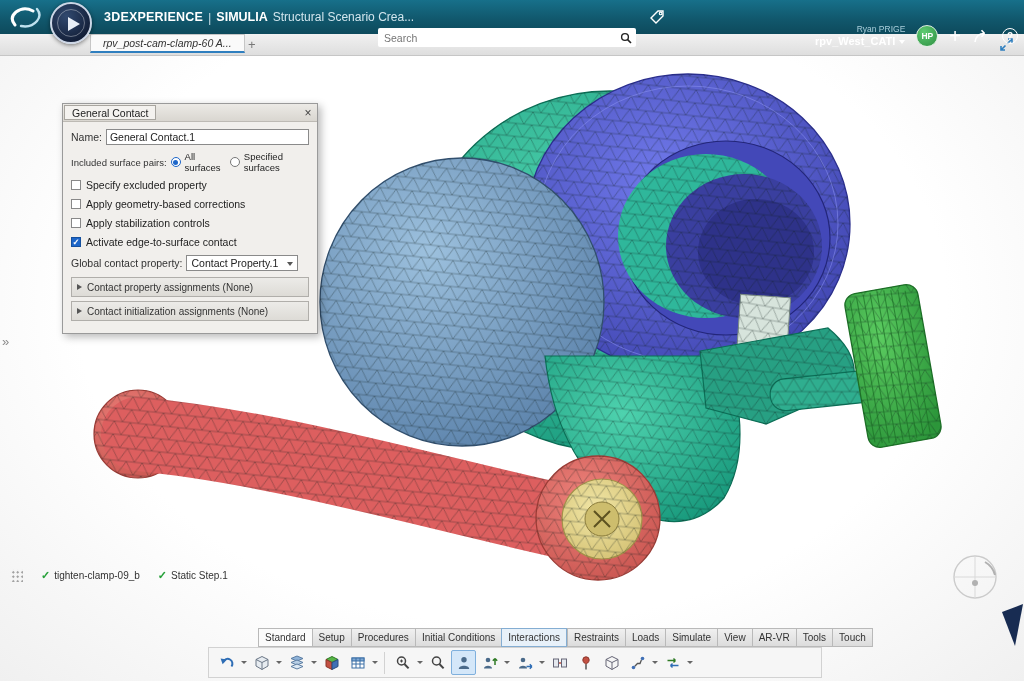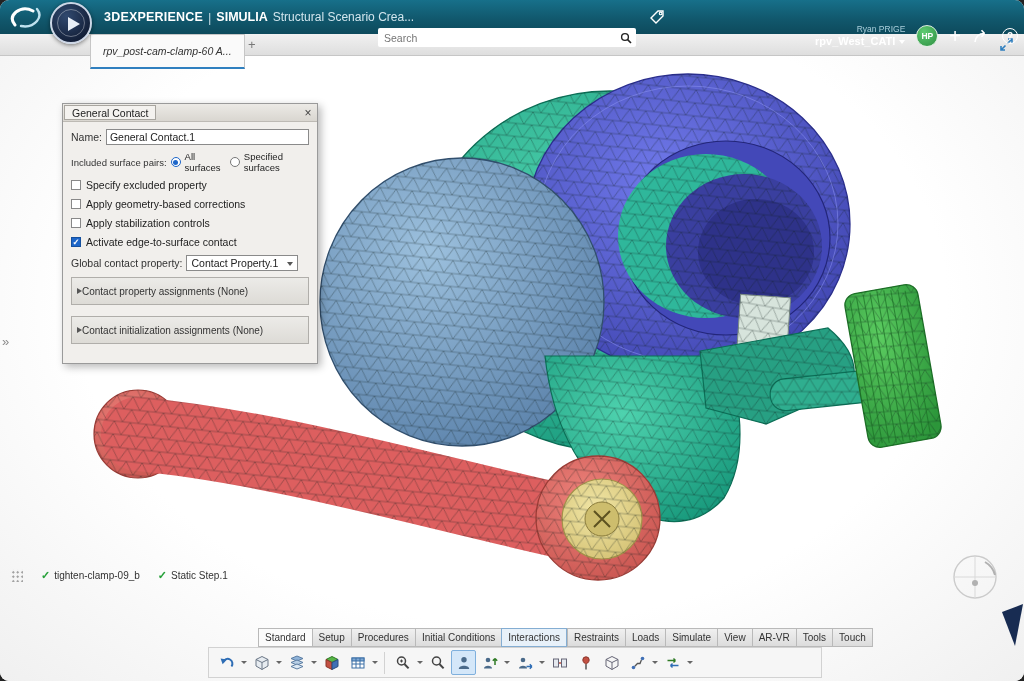--- a/index.html
+++ b/index.html
@@ -1,17 +1,17 @@
 <!DOCTYPE html>
 <html><head>
 <meta charset="utf-8">
 <style>
   * { margin:0; padding:0; box-sizing:border-box; }
   body { font-family:"Liberation Sans", sans-serif; background:#222; }
-  .screen { position:relative; width:1024px; height:681px; overflow:hidden; background:#fff; user-select:none;border-radius:9px; }
+  .screen { position:relative; width:1024px; height:681px; overflow:hidden; background:#fff; user-select:none; }
 
   
   .topbar { position:absolute; top:0; left:0; right:0; height:34px;
             background:linear-gradient(180deg,#17708a 0%, #11586d 55%, #0d4a5c 100%); color:#fff; z-index:20; }
   .logo { position:absolute; left:7px; top:4px; width:40px; height:26px; }
   .compass { position:absolute; left:50px; top:2px; width:42px; height:42px; border-radius:50%;
              background:radial-gradient(circle at 38% 32%, #31496f, #131f38 75%);
              border:2px solid #ccd6e6; box-shadow:0 1px 4px rgba(0,0,0,.5); z-index:30; }
   .compass .play { position:absolute; left:16px; top:13px; width:0; height:0;
                    border-left:12px solid #e8eef6; border-top:7px solid transparent; border-bottom:7px solid transparent; }
@@ -35,21 +35,21 @@
   .avatar { width:22px; height:22px; border-radius:50%; background:radial-gradient(circle at 35% 30%, #5ecb72, #2f8f42);
             border:1.5px solid #dfefe2; display:flex; align-items:center; justify-content:center;
             font-size:8.5px; font-weight:bold; color:#fff; }
   .tb-plus { font-size:20px; font-weight:300; line-height:20px; cursor:pointer; }
   .tb-help { width:16px; height:16px; border:1.5px solid #fff; border-radius:50%; display:flex; align-items:center; justify-content:center;
              font-size:10px; font-weight:bold; cursor:pointer; }
 
   
   .tabbar { position:absolute; top:34px; left:0; right:0; height:22px;
             background:linear-gradient(180deg,#f1f1f1,#dedede); border-bottom:1px solid #c6c6c6; z-index:15; }
-  .doctab { position:absolute; left:90px; top:0; height:17px; padding:16px 12px; background:#fafafa;
+  .doctab { position:absolute; left:90px; top:0; height:17px; padding:8px 12px; background:#fafafa;
             border:1px solid #c6c6c6; border-bottom:2px solid #2f7fbf; display:flex; align-items:center;
             font-size:10.5px; font-style:italic; color:#333; cursor:pointer; }
   .newtab { position:absolute; left:248px; top:3px; font-size:13px; color:#777; cursor:pointer; }
   .maxwidget { position:absolute; right:10px; top:3px; width:15px; height:15px; cursor:pointer; }
 
   
   .canvas { position:absolute; top:56px; left:0; right:0; bottom:0;
             background:radial-gradient(ellipse at 50% 40%, #ffffff 60%, #f0f0f0 100%); }
   .model { position:absolute; inset:0; width:100%; height:100%; }
 
@@ -74,22 +74,22 @@
   .radio.sel { border-color:#1d66c9; }
   .radio.sel::after { content:""; display:block; width:5px; height:5px; margin:1.5px; background:#1d66c9; border-radius:50%; }
   .chk { display:flex; align-items:center; gap:5px; margin-bottom:7px; cursor:pointer; }
   .box { width:10px; height:10px; border:1px solid #888; background:#fff; flex:0 0 auto;
          display:flex; align-items:center; justify-content:center; }
   .box.checked { background:#1d66c9; border-color:#15509e; color:#fff; font-size:8.5px; line-height:9px; font-weight:bold; }
   .selbox { position:relative; height:16px; min-width:112px; border:1px solid #8a8a8a; background:#fff;
             padding:1px 16px 0 4px; cursor:pointer; color:#222; }
   .selbox .dn { position:absolute; right:4px; top:6px; width:0; height:0;
                 border-top:4px solid #555; border-left:3.5px solid transparent; border-right:3.5px solid transparent; }
-  .secbar { height:28px; background:linear-gradient(180deg,#ecebe8,#dddbd6); border:1px solid #b0aeaa;
-            display:flex; align-items:center; padding:0 5px; margin-bottom:11px; font-size:10px; color:#333; cursor:pointer; }
+  .secbar { height:20px; background:linear-gradient(180deg,#ecebe8,#dddbd6); border:1px solid #b0aeaa;
+            display:flex; align-items:center; gap:5px; padding:0 5px; margin-bottom:4px; font-size:10px; color:#333; cursor:pointer; }
   .secbar .tri { width:0; height:0; border-left:5px solid #555; border-top:3.5px solid transparent; border-bottom:3.5px solid transparent; }
   .btnrow { display:flex; justify-content:flex-end; gap:7px; margin-top:8px; }
   .dbtn { min-width:42px; height:18px; border:1px solid #8a8a8a; border-radius:2px;
           background:linear-gradient(180deg,#fafaf8,#e7e5e1); font-size:10.5px; color:#222;
           display:flex; align-items:center; justify-content:center; padding:0 8px; cursor:pointer; }
 
   
   .statusrow { position:absolute; left:10px; top:513px; display:flex; align-items:center; gap:10px; font-size:10px; color:#333; }
   .dots { width:13px; height:13px; background-image:radial-gradient(#9a9a9a 1px, transparent 1.2px);
           background-size:4.5px 4.5px; background-position:1px 1px; }

